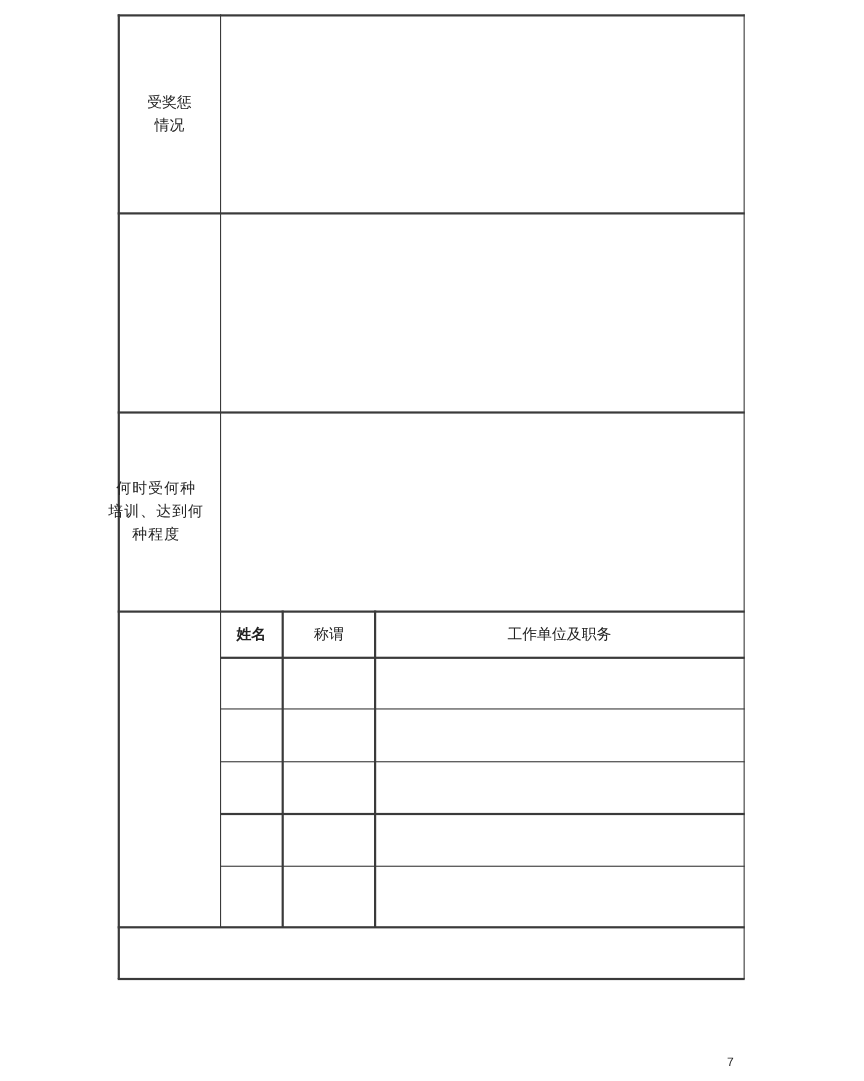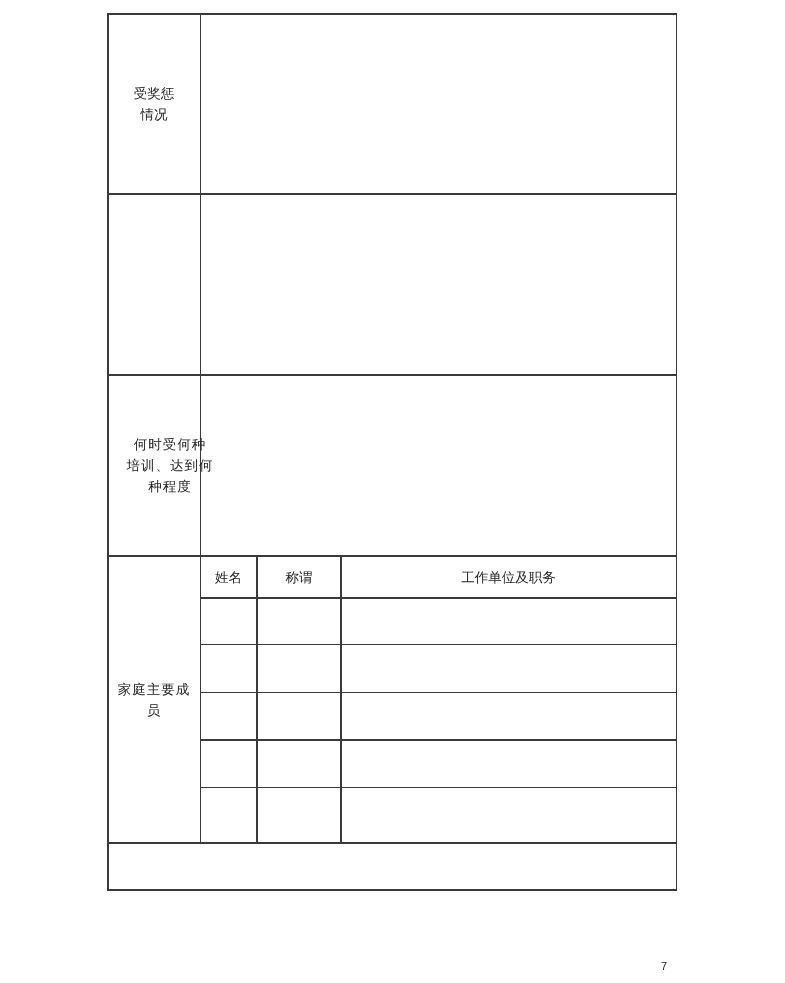--- a/index.html
+++ b/index.html
@@ -45,37 +45,31 @@
   <div class="cell" style="left:108px; top:14px; width:92px; height:179px;">
     <div>
       <span>受奖惩</span>
       <span>情况</span>
     </div>
   </div>
   <div class="fill" style="left:201px; top:14px; width:474px; height:179px;"></div>
 
   <div class="fill" style="left:201px; top:195px; width:474px; height:179px;"></div>
 
-  <div class="cell" style="left:124px; top:376px; width:92px; height:179px; letter-spacing:1px;align-items:center;">
+  <div class="cell" style="left:96px; top:376px; width:92px; height:179px; letter-spacing:1px;align-items:center;">
     <div>
       <span>何时受何种</span>
       <span>培训、达到何</span>
       <span>种程度</span>
     </div>
   </div>
   <div class="fill" style="left:201px; top:376px; width:474px; height:179px;"></div>
 
-  <div class="cell" style="left:108px; top:557px; width:92px; height:285px; letter-spacing:1px;">
-    <div>
-      <span>家庭主要成</span>
-      <span>员</span>
-    </div>
-  </div>
 
-  <div class="cell" style="left:201px; top:557px; width:55px; height:40px;">姓名</div>
+  <div class="cell" style="left:201px; top:557px; width:55px; height:40px;font-weight:bold;">姓名</div>
   <div class="cell" style="left:258px; top:557px; width:82px; height:40px;">称谓</div>
   <div class="cell" style="left:342px; top:557px; width:333px; height:40px;">工作单位及职务</div>
 
   <div class="fill" style="left:201px; top:599px; width:55px; height:44px;"></div>
   <div class="fill" style="left:258px; top:599px; width:82px; height:44px;"></div>
   <div class="fill" style="left:342px; top:599px; width:333px; height:44px;"></div>
 
   <div class="fill" style="left:201px; top:645px; width:55px; height:46px;"></div>
   <div class="fill" style="left:258px; top:645px; width:82px; height:46px;"></div>
   <div class="fill" style="left:342px; top:645px; width:333px; height:46px;"></div>

